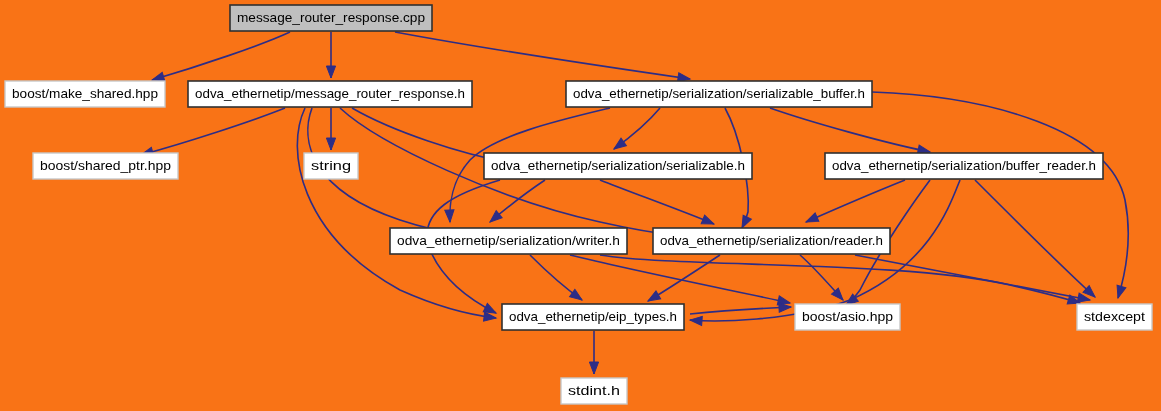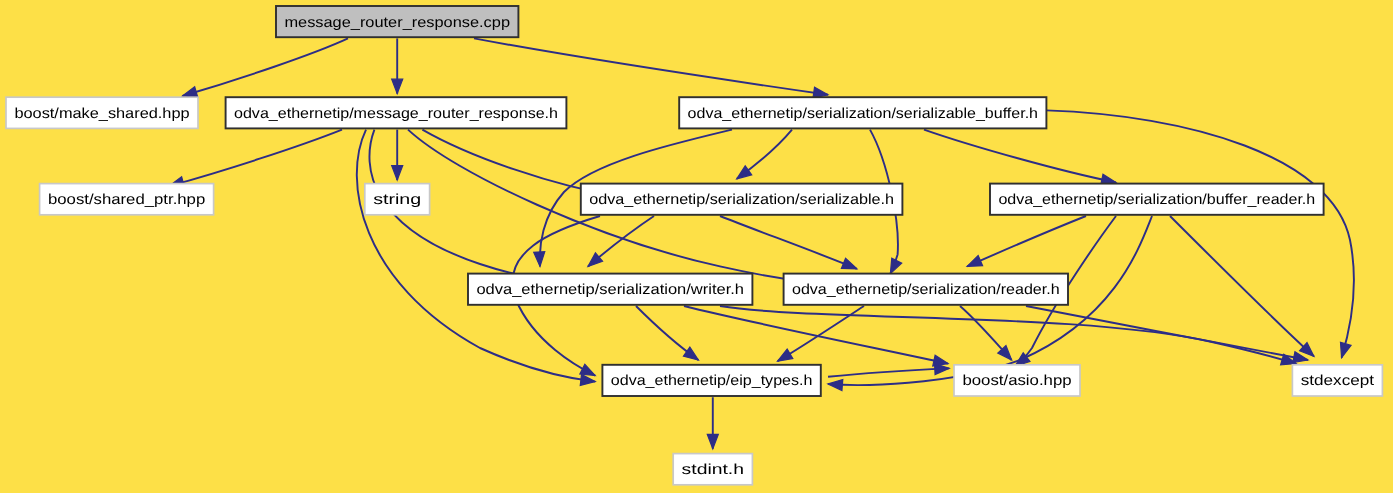--- a/index.html
+++ b/index.html
@@ -8,21 +8,21 @@
     background: #ffffff;
   }
   body {
     font-family: "Liberation Sans", sans-serif;
   }
   #graph-root {
     position: relative;
     width: 1161px;
     height: 411px;
     overflow: hidden;
-    background: #fde047;
+    background: #f97316;
   }
   svg#depgraph {
     display: block;
     width: 1161px;
     height: 411px;
   }
   .edge-path {
     fill: none;
     stroke: #2d2d86;
     stroke-width: 1.6;

